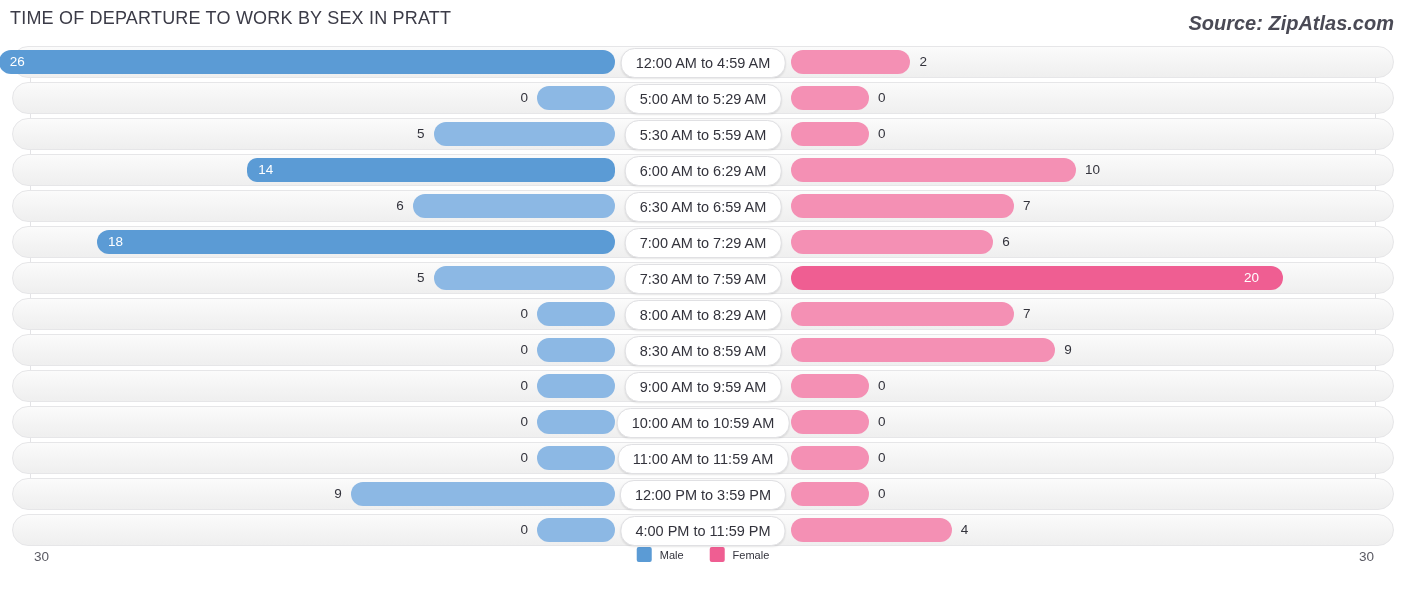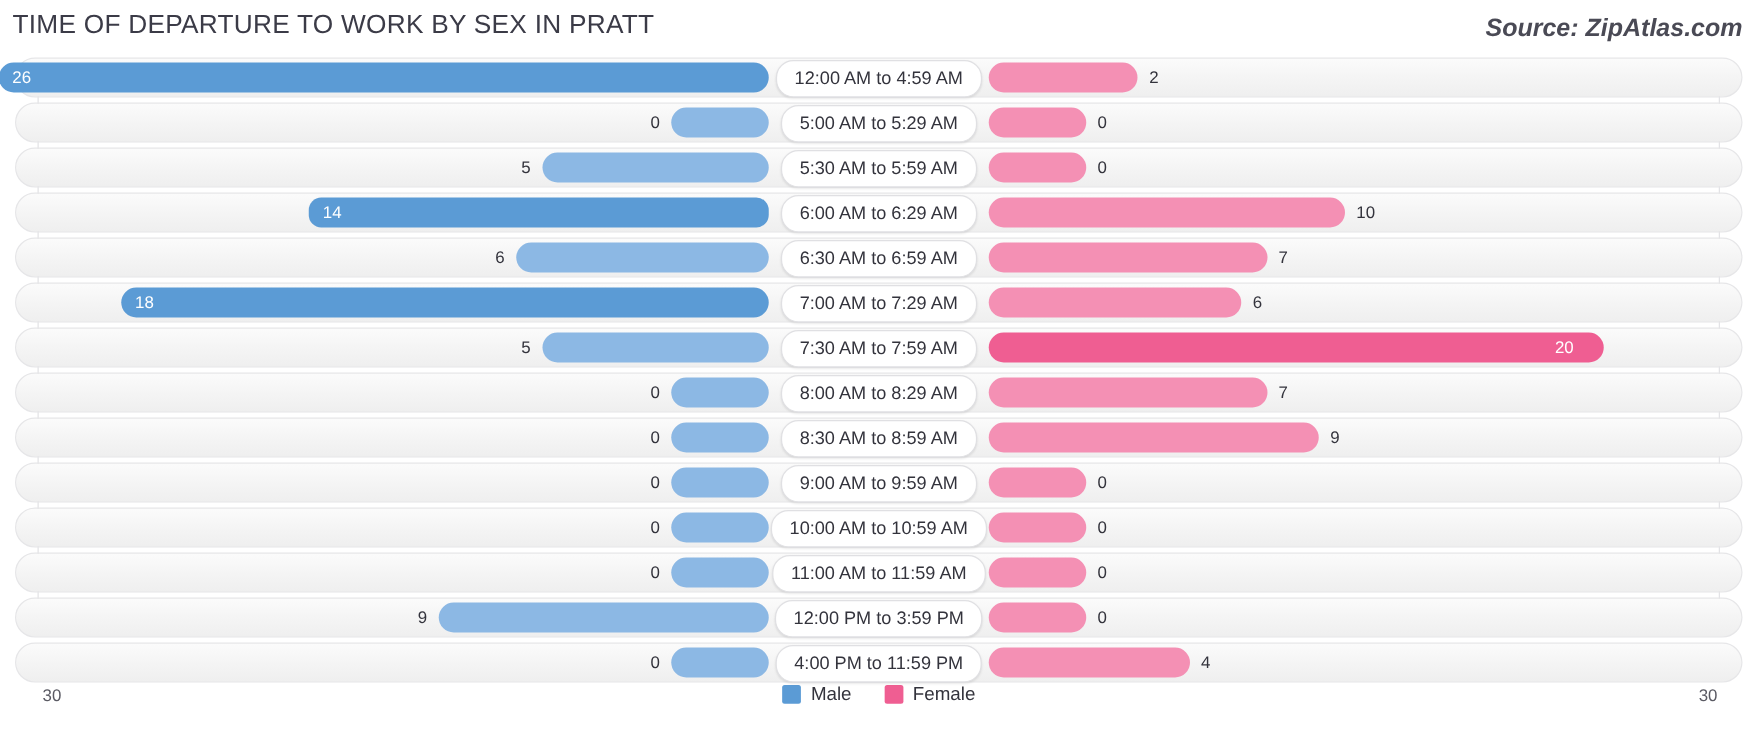--- a/index.html
+++ b/index.html
@@ -17,21 +17,21 @@
 
   
   .header {
     position: relative;
     height: 42px;
   }
   .chart-title {
     position: absolute;
     left: 10px;
     top: 8px;
-    font-size: 21px;
+    font-size: 18px;
     letter-spacing: 0.2px;
     color: #3b3b47;
     font-weight: 400;
     white-space: nowrap;
   }
   .source {
     position: absolute;
     right: 12px;
     top: 12px;
     font-size: 20px;
@@ -173,21 +173,21 @@
     align-items: center;
     gap: 8px;
   }
   .swatch {
     width: 15px;
     height: 15px;
     border-radius: 2px;
     display: inline-block;
   }
   .legend-label {
-    font-size: 15px;
+    font-size: 11px;
     color: #33333c;
   }
 </style>
 </head>
 <body>
 
 <div class="header">
   <div class="chart-title">TIME OF DEPARTURE TO WORK BY SEX IN PRATT</div>
   <div class="source">Source: ZipAtlas.com</div>
 </div>

